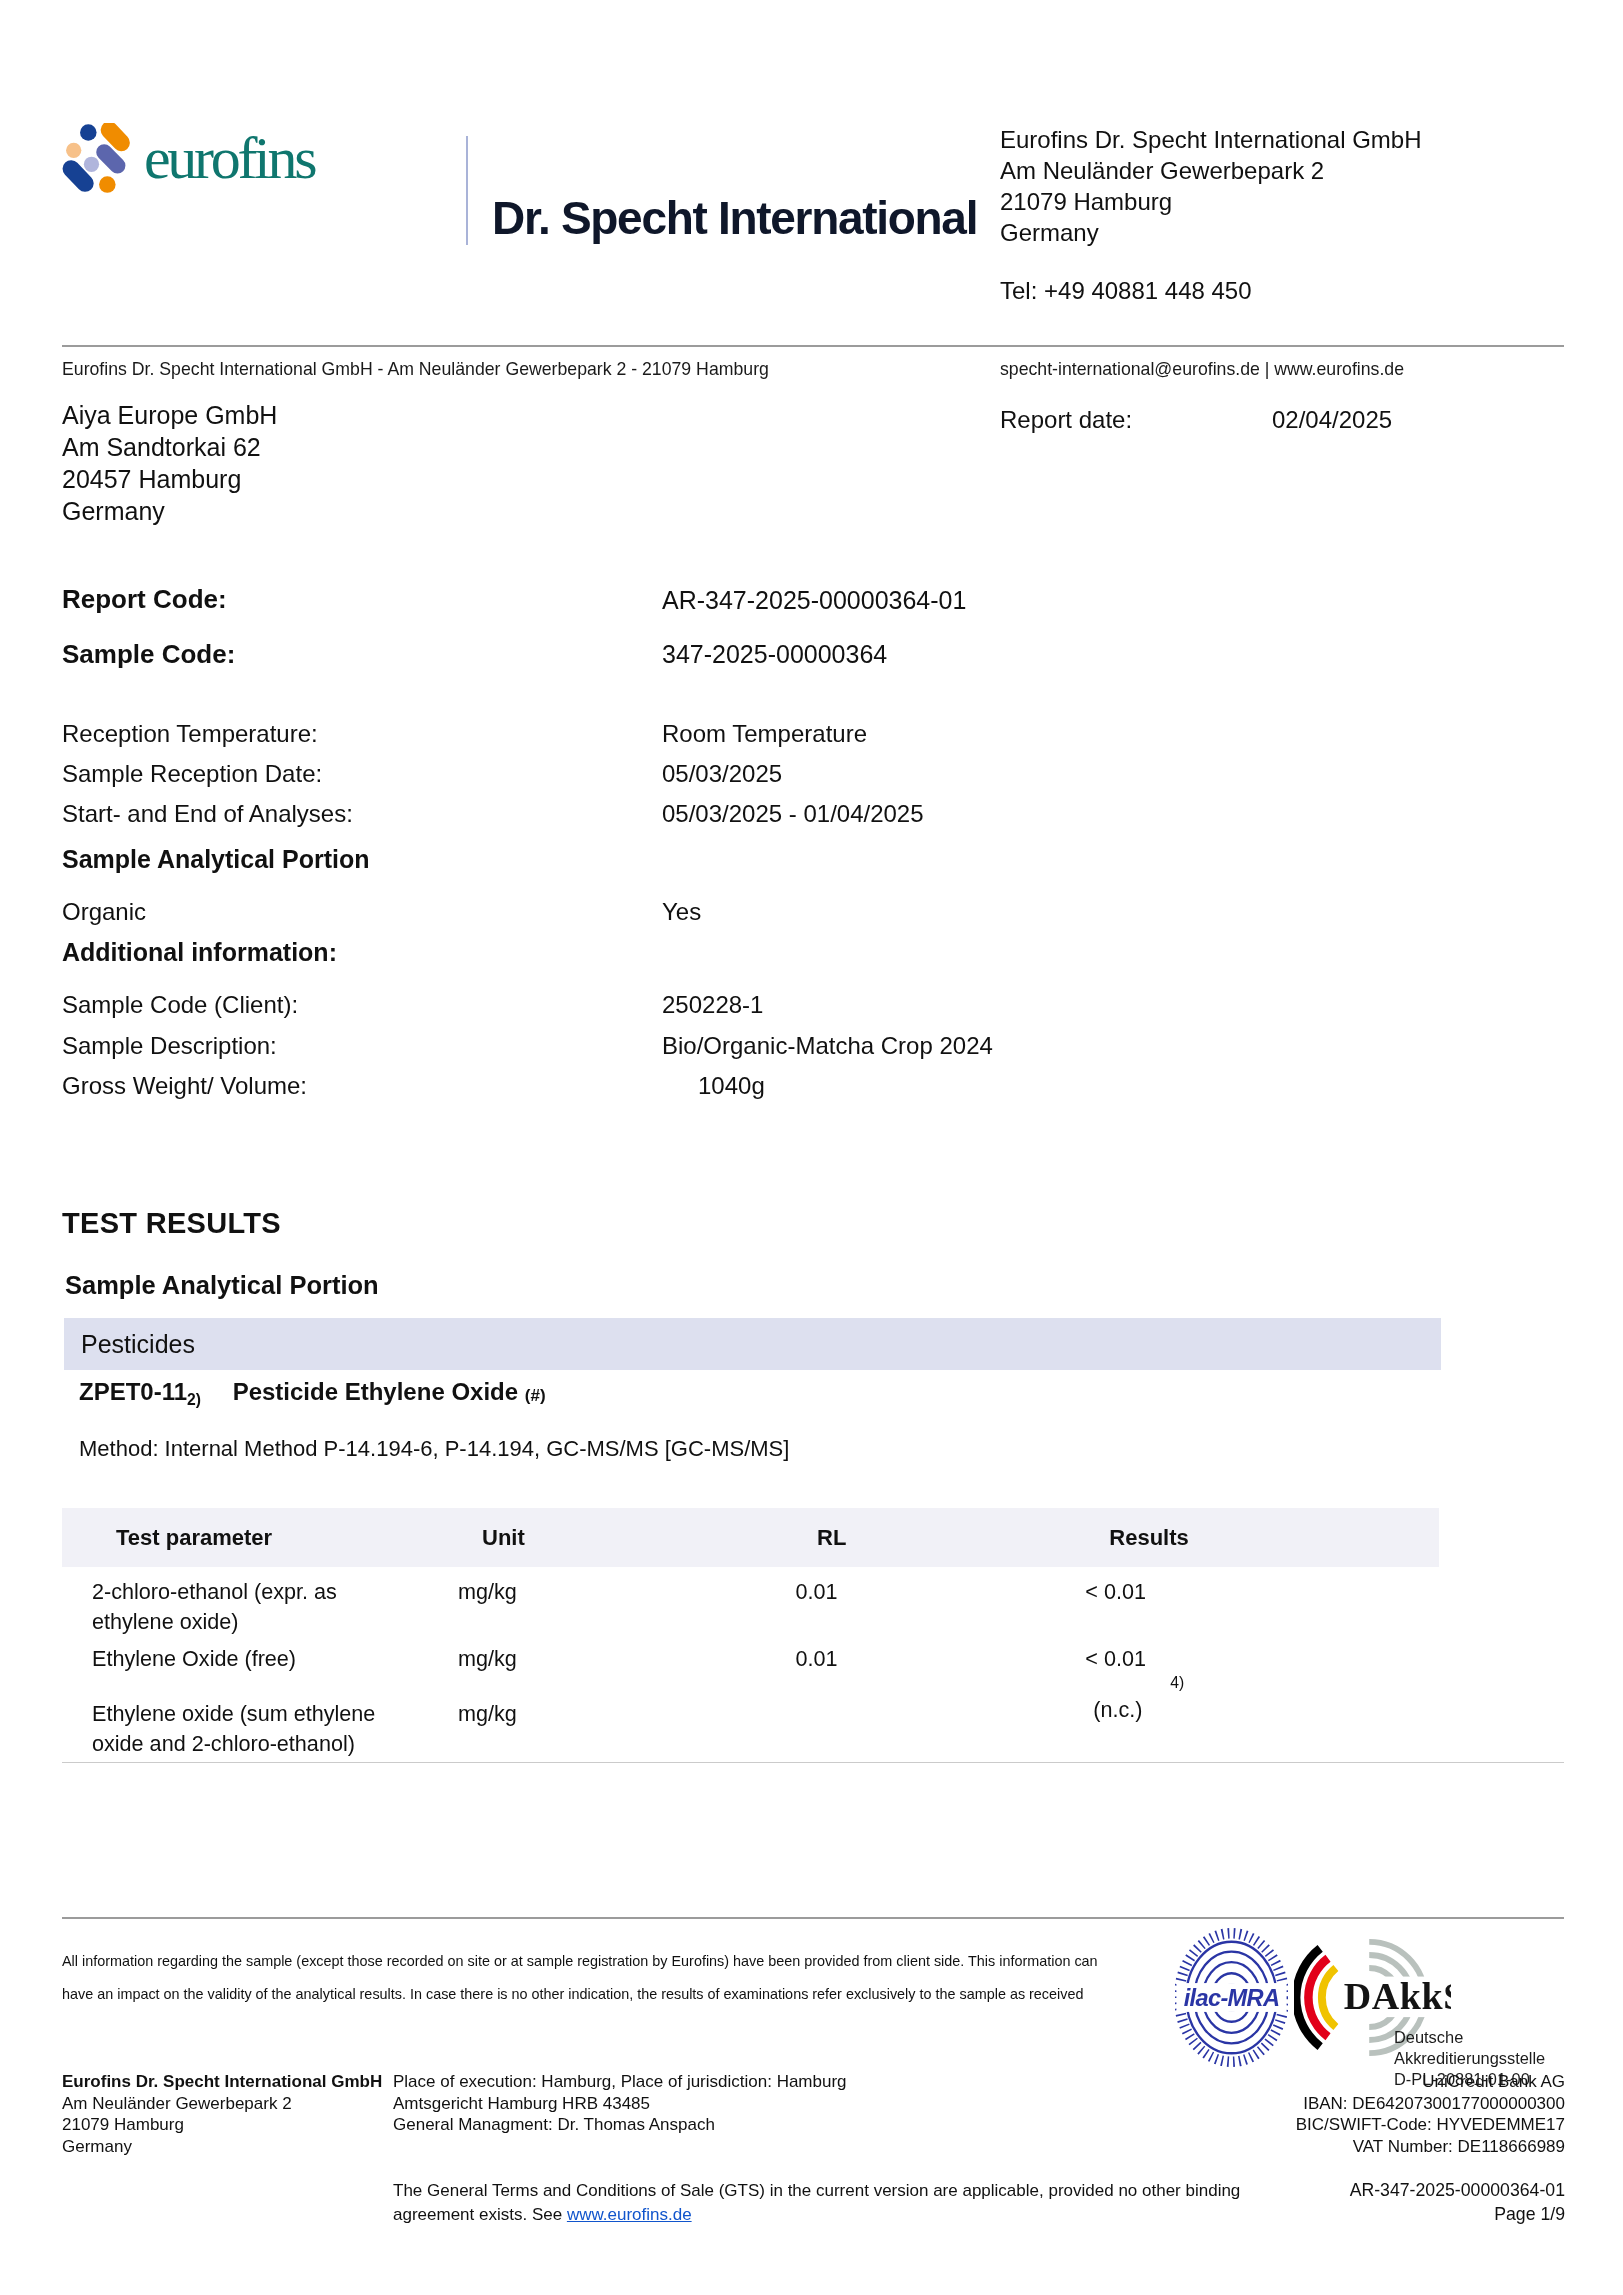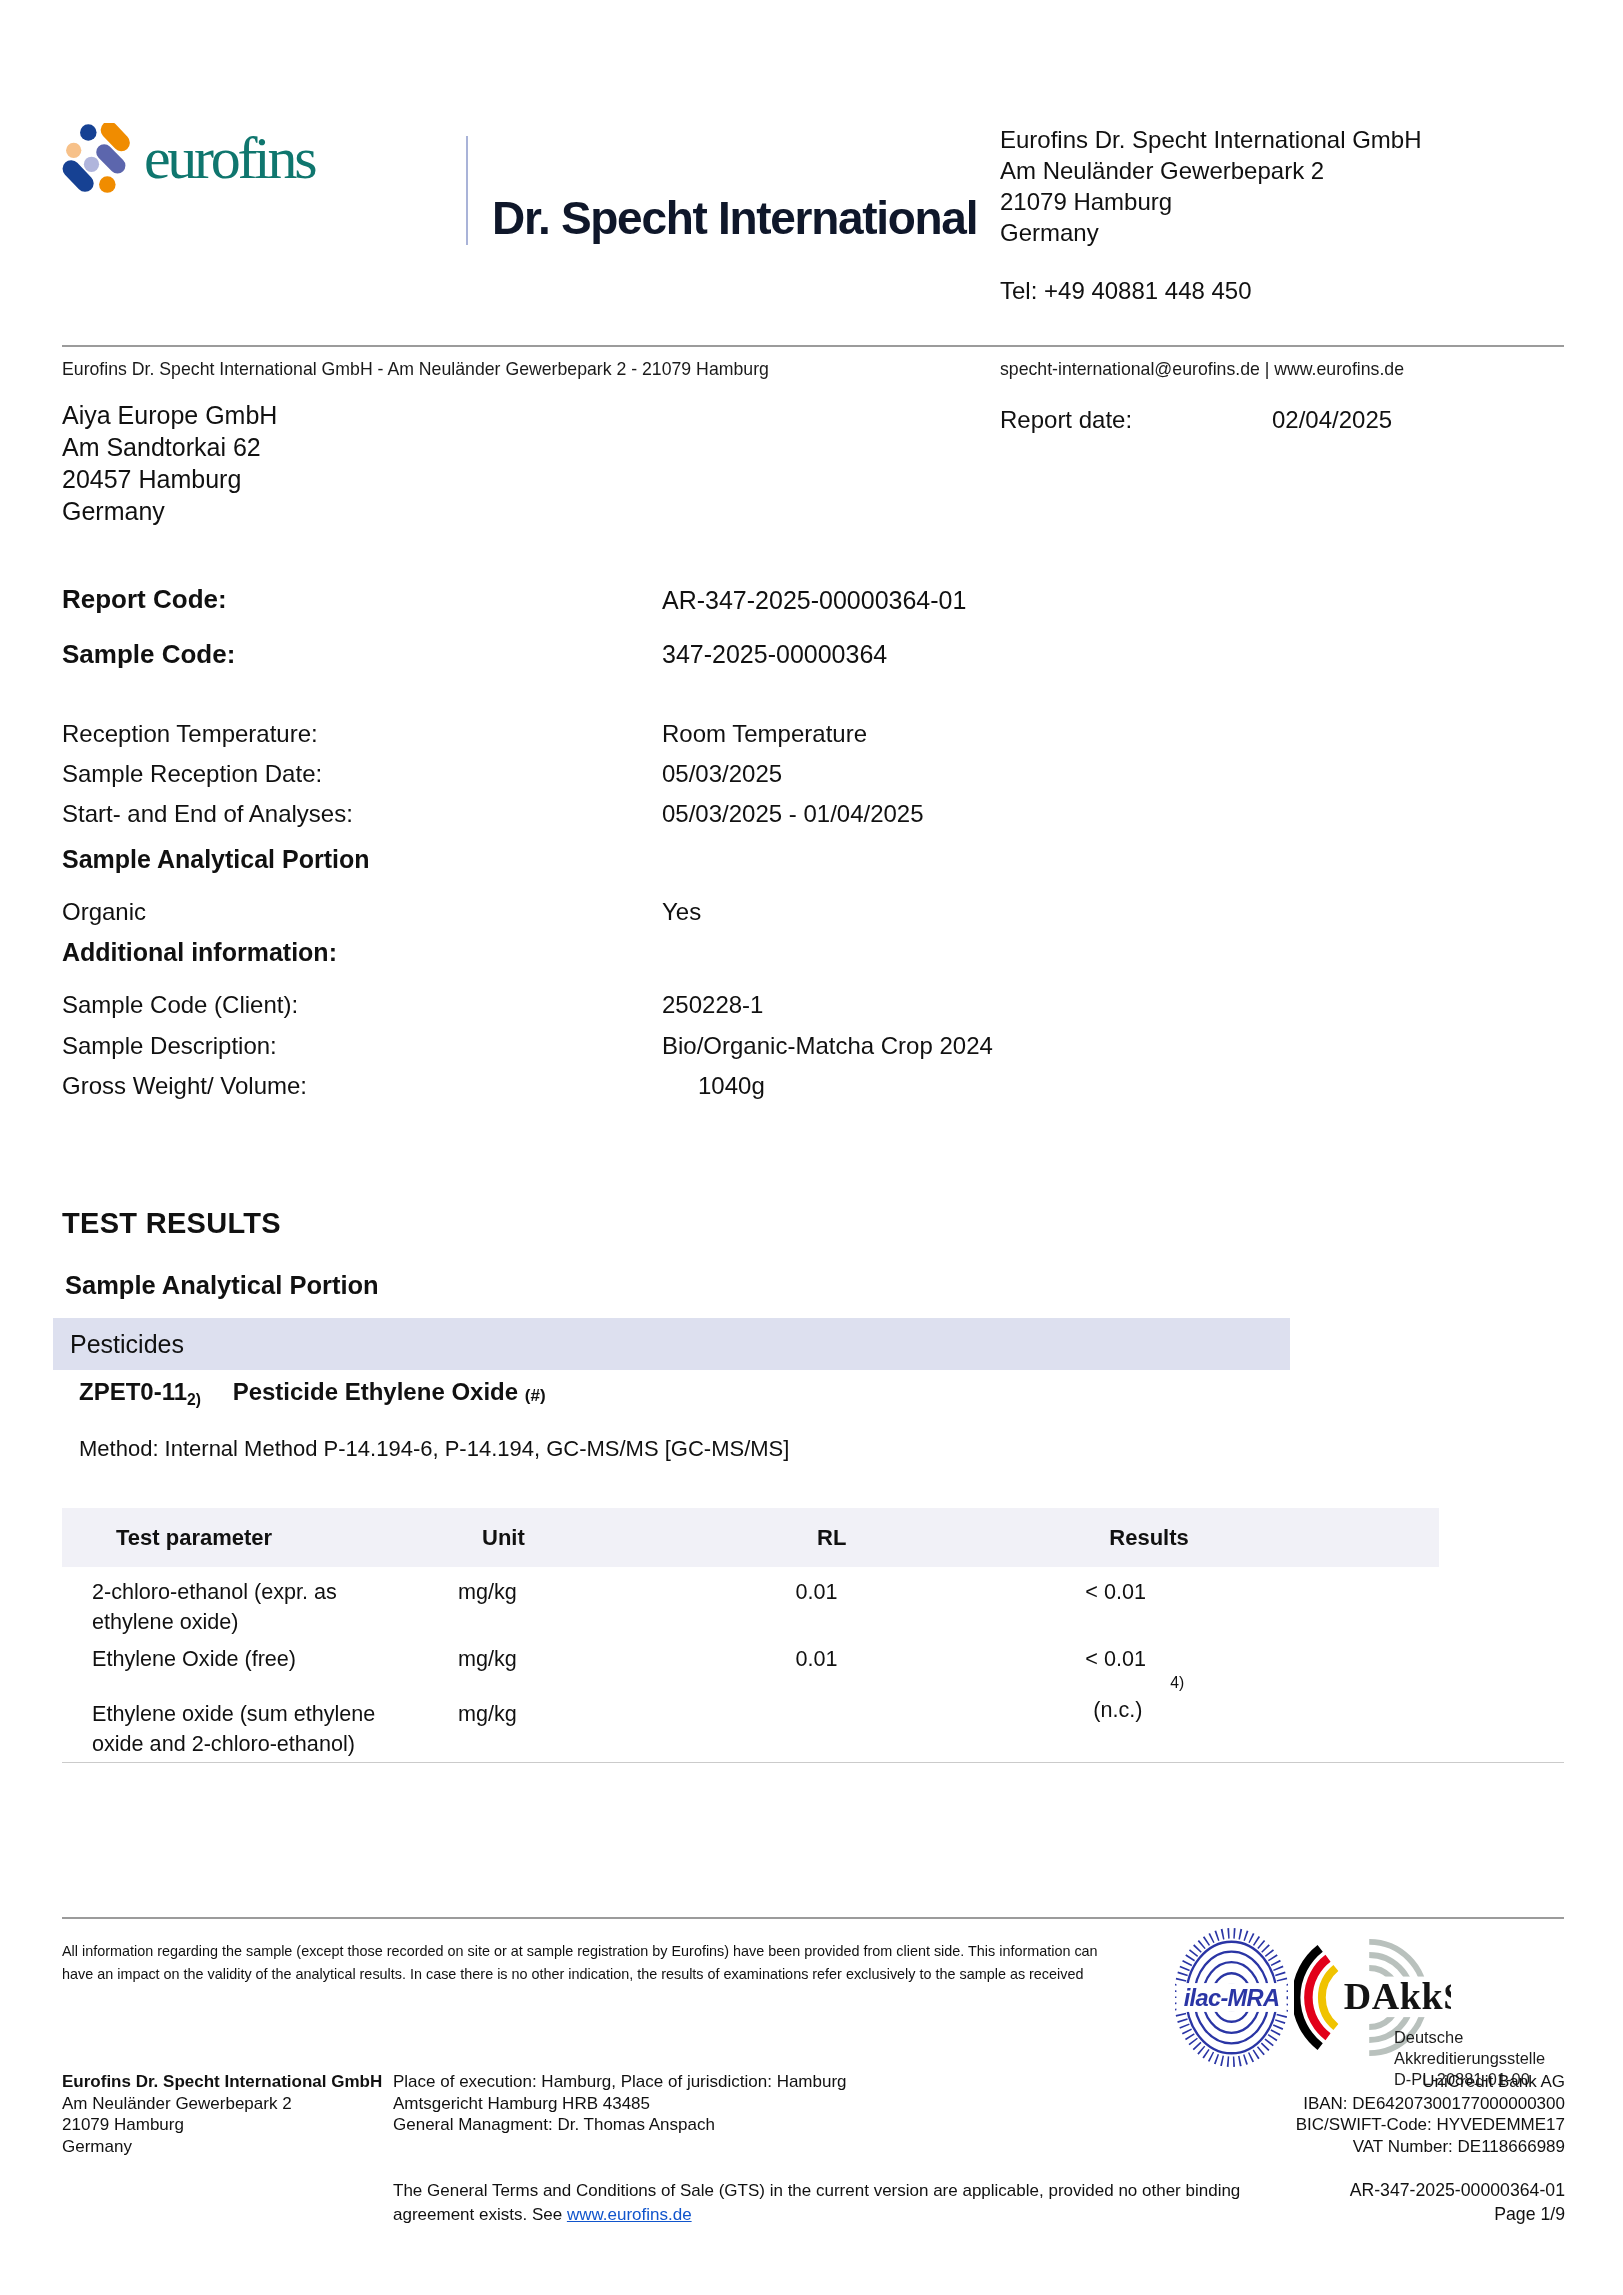--- a/index.html
+++ b/index.html
@@ -50,21 +50,21 @@
     width:1349px;
   }
   .th{font-size:22px;font-weight:700;margin-left:24px;}
   .cell{font-size:21.6px;line-height:30px;}
   .param-cell{max-width:308px;}
   .rl-cell{padding-left:2.6px;}
   .result-cell{padding-left:18.3px;}
   .pad-row3{padding-top:26px;}
   .result-note{font-size:15.7px;padding-left:85px;height:22px;line-height:19.6px;}
   .result-val{padding-left:7.9px;}
-  .disclaimer div{font-size:14.4px;line-height:23px;white-space:nowrap;}
+  .disclaimer div{font-size:14.4px;line-height:23px;white-space:nowrap;margin-top:10px;}
   .f-text div{font-size:17px;line-height:21.6px;}
   .f-bold{font-weight:700;}
   .f-bank{text-align:right;}
   .f-gts{font-size:17px;line-height:23.6px;}
   .f-ref{text-align:right;font-size:17.7px;line-height:23.6px;}
   .gts-link{color:#1155cc;text-decoration:underline;}
   .dakks-text div{font-size:16.4px;line-height:21px;color:#1c1c1c;}
 </style>
 </head>
 <body>
@@ -127,21 +127,21 @@
   <div class="abs kv-label" style="left:62px;top:991px">Sample Code (Client):</div>
   <div class="abs kv-value" style="left:662px;top:991px">250228-1</div>
   <div class="abs kv-label" style="left:62px;top:1032px">Sample Description:</div>
   <div class="abs kv-value" style="left:662px;top:1032px">Bio/Organic-Matcha Crop 2024</div>
   <div class="abs kv-label" style="left:62px;top:1072px">Gross Weight/ Volume:</div>
   <div class="abs kv-value" style="left:698px;top:1072px">1040g</div>
 
   <div class="abs tr-h" style="left:62px;top:1207px">TEST RESULTS</div>
   <div class="abs tr-sub" style="left:65px;top:1271px">Sample Analytical Portion</div>
 
-  <div class="abs cat-bar" style="left:53px;top:1318px;width:1237px">
+  <div class="abs cat-bar" style="left:64px;top:1318px;width:1377px">
     <span>Pesticides</span>
   </div>
 
   <div class="abs pkg-line" style="left:79px;top:1378px">
     <span>ZPET0-11</span><span class="pkg-note">2)</span>
     <span style="display:inline-block;width:18.3px"></span>
     <span>Pesticide Ethylene Oxide</span>
     <span class="pkg-name-note">(#)</span>
   </div>
 

